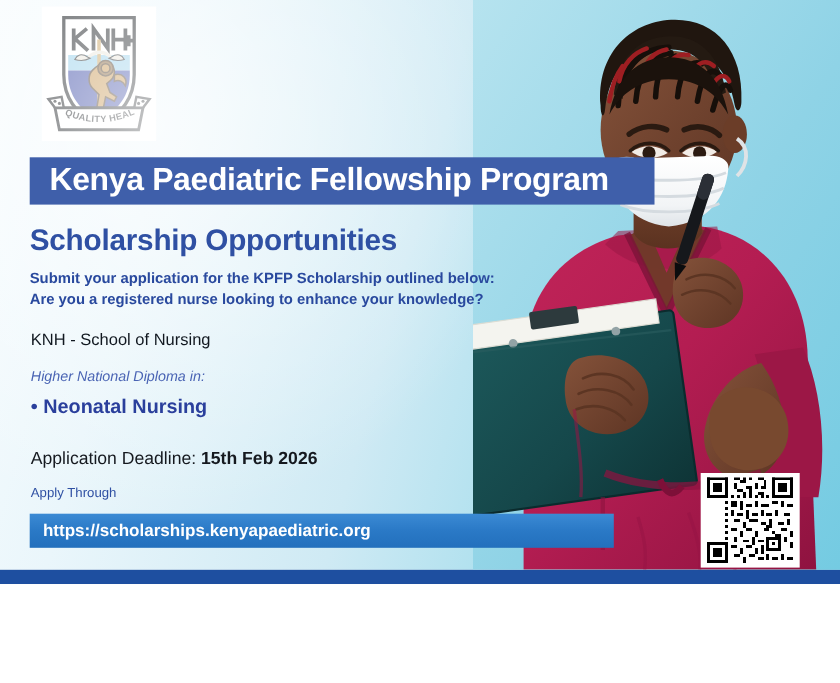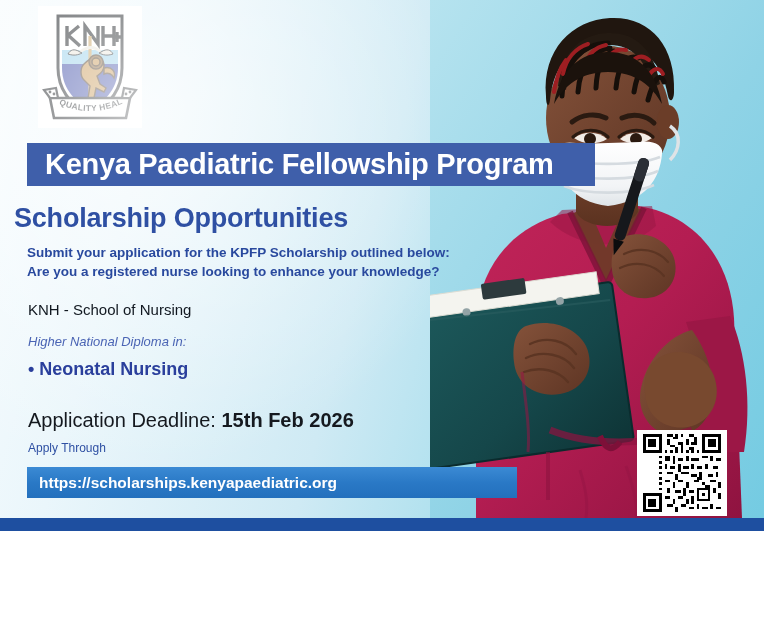--- a/index.html
+++ b/index.html
@@ -46,21 +46,21 @@
     display:flex; align-items:center;
     z-index:6;
   }
   .title-band .t {
     color:#ffffff; font-size:29px; font-weight:bold; letter-spacing:-.3px;
     padding-left:18px; white-space:nowrap;
   }
 
   
   .subtitle {
-    position:absolute; left:14px; top:203px;
+    position:absolute; left:27px; top:203px;
     color:#2f50a3; font-size:27px; font-weight:bold; letter-spacing:-.2px;
     z-index:5;
   }
   .lead {
     position:absolute; left:27px; top:243px;
     color:#29499e; font-size:13.5px; font-weight:bold; line-height:19px;
     z-index:5;
   }
   .school {
     position:absolute; left:28px; top:301px;
@@ -73,31 +73,31 @@
     z-index:5;
     font-style:italic;
   }
   .course {
     position:absolute; left:28px; top:359px;
     color:#2a3f9c; font-size:18px; font-weight:bold;
     z-index:5;
   }
   .deadline {
     position:absolute; left:28px; top:409px;
-    color:#15191f; font-size:20px;
+    color:#15191f; font-size:16px;
     z-index:5;
   }
   .deadline b { font-weight:bold; }
   .apply {
     position:absolute; left:28px; top:441px;
     color:#2f50a3; font-size:12px;
     z-index:5;
   }
   .urlbar {
-    position:absolute; left:27px; top:467px; width:490px; height:31px;
+    position:absolute; left:27px; top:467px; width:531px; height:31px;
     background:linear-gradient(180deg,#3b8ad4 0%,#2a79c6 50%,#2370bd 100%);
     display:flex; align-items:center;
     z-index:5;
   }
   .urlbar .u {
     color:#ffffff; font-size:15.5px; font-weight:bold; padding-left:12px;
   }
 
   
   .nurse { position:absolute; left:430px; top:0; width:334px; height:518px; z-index:3; }

